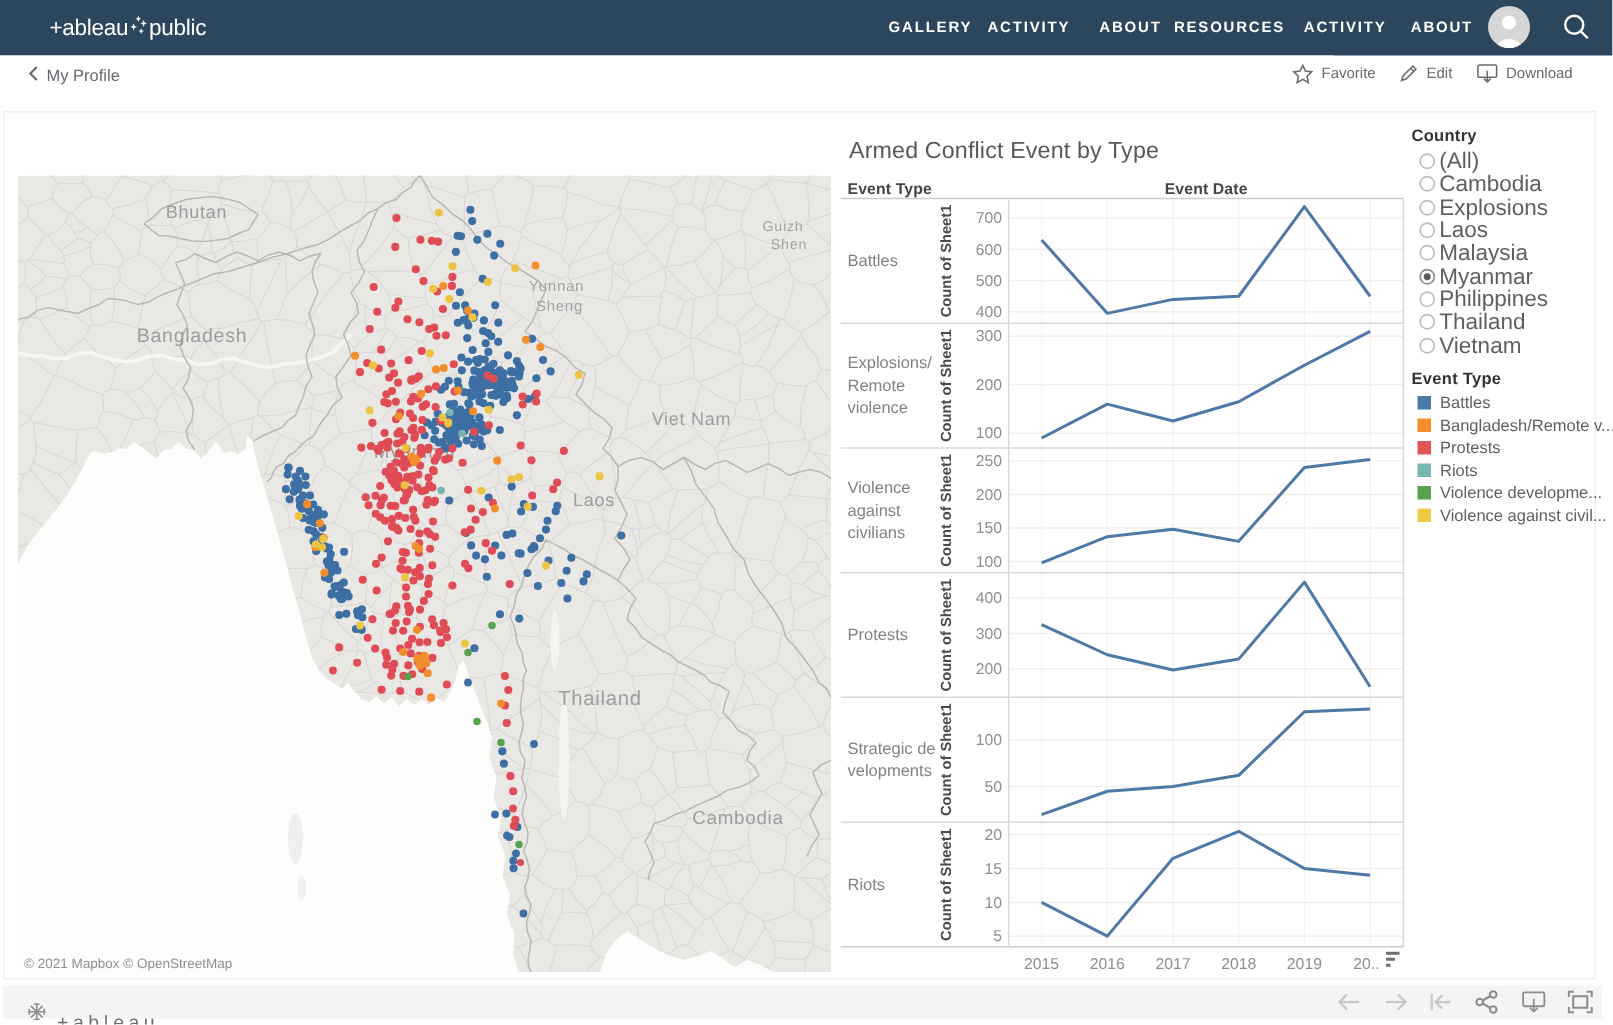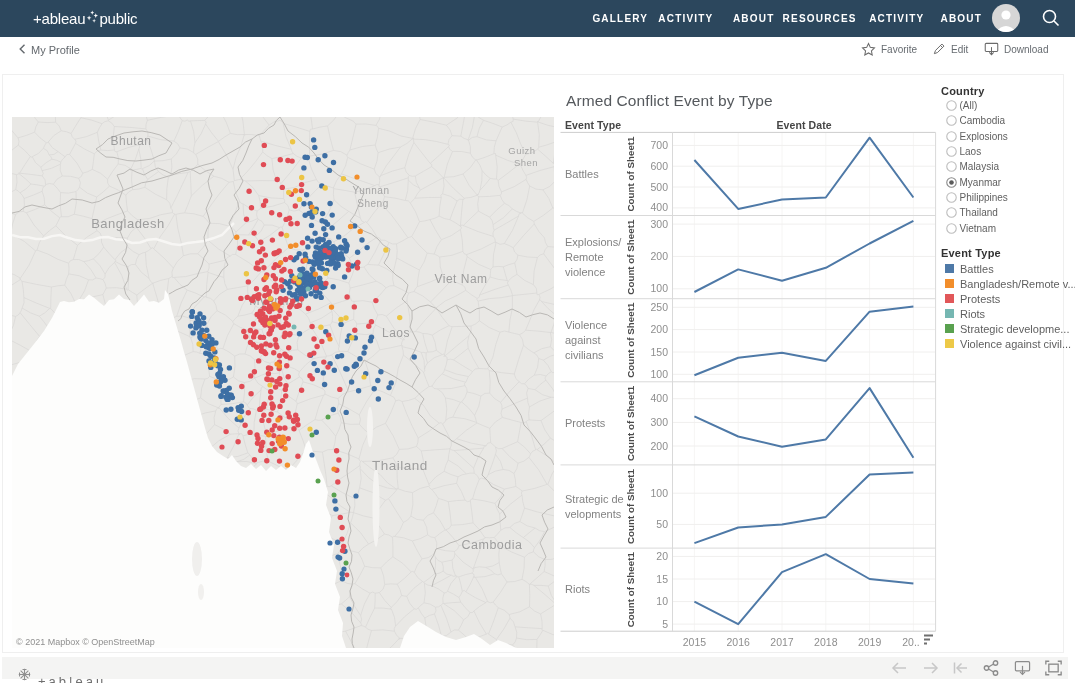--- a/index.html
+++ b/index.html
@@ -30,22 +30,22 @@
   letter-spacing:0.1px; }
 #title2 { position:absolute; left:566px; top:92px; font-size:15.5px; color:#55595d;
   letter-spacing:0.1px; }
 #map { position:absolute; left:12px; top:117px; width:542px; height:531px; }
 #charts { position:absolute; left:556px; top:118px; width:392px; height:532px; }
 
 
 #country { position:absolute; left:941px; top:85px; width:130px; }
 #country h3, #etype h3 { font-size:11px; color:#333; font-weight:bold; letter-spacing:0.2px; }
 #rlist { position:absolute; left:945.5px; top:100px; width:132px; }
-.prow { position:absolute; left:0; height:15px; display:flex; align-items:flex-start;
-  font-size:10px; color:#5f5f5f; white-space:nowrap; }
+.prow { position:absolute; left:0; height:15px; display:flex; align-items:center;
+  font-size:15px; color:#5f5f5f; white-space:nowrap; }
 #etype { position:absolute; left:941px; top:246.5px; }
 #llist { position:absolute; left:945px; top:261px; }
 .lrow { height:15px; display:flex; align-items:center; font-size:11px; color:#5f5f5f;
   white-space:nowrap; }
 .sw { width:9px; height:9px; display:inline-block; margin-right:6px; }
 
 
 #footer { position:absolute; left:2px; top:657px; width:1066px; height:22px; background:#f4f4f3; }
 #ftlogo { position:absolute; left:16px; top:3px; display:flex; align-items:center;
   color:#757575; }
@@ -1031,21 +1031,21 @@
       <div class="lrow">
         <span class="sw" style="background:#e15759"></span>
         <span>Protests</span>
       </div>
       <div class="lrow">
         <span class="sw" style="background:#76b7b2"></span>
         <span>Riots</span>
       </div>
       <div class="lrow">
         <span class="sw" style="background:#59a14f"></span>
-        <span>Strategic developme...</span>
+        <span>Violence developme...</span>
       </div>
       <div class="lrow">
         <span class="sw" style="background:#edc948"></span>
         <span>Violence against civil...</span>
       </div>
     </div>
 
   <div id="footer">
     <div id="ftlogo">
       <svg width="13" height="13" viewBox="0 0 17 17">

